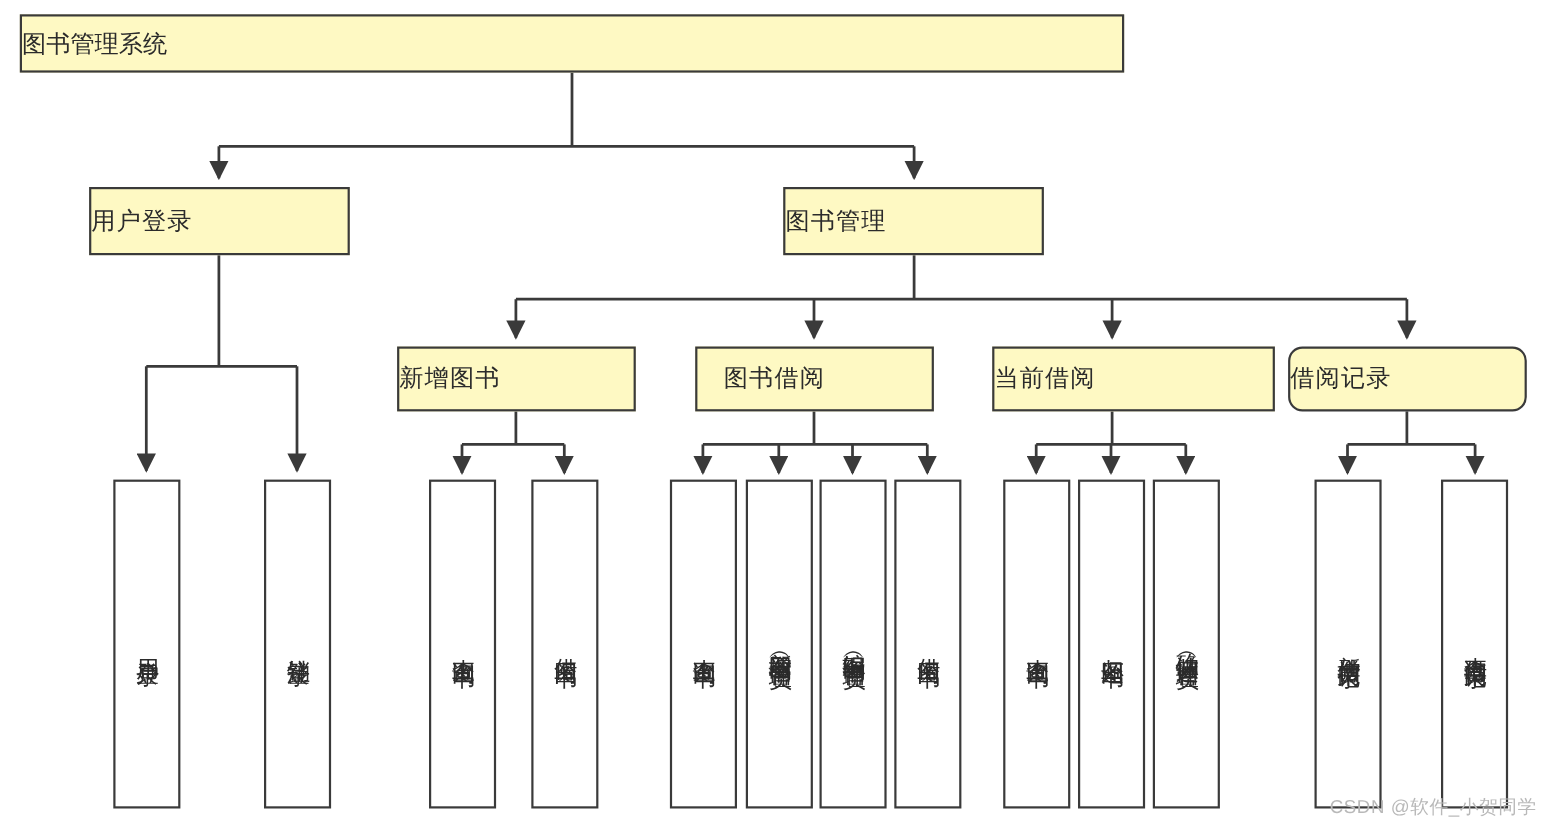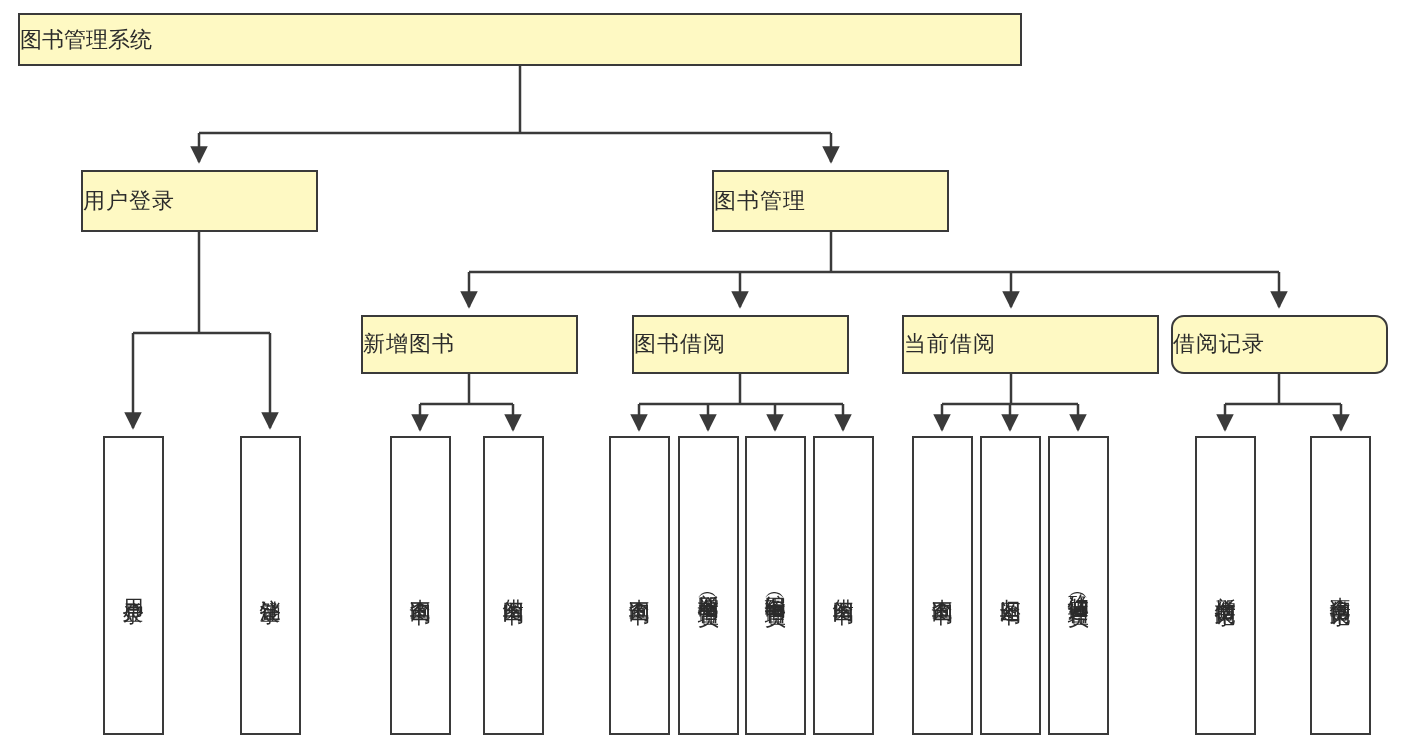--- a/index.html
+++ b/index.html
@@ -80,21 +80,21 @@
   <div class="node h" style="left:81px;top:170px;width:237px;height:62px;">
     <span>用户登录</span>
   </div>
   <div class="node h" style="left:712px;top:170px;width:237px;height:62px;">
     <span>图书管理</span>
   </div>
 
   <div class="node h" style="left:361px;top:315px;width:217px;height:59px;">
     <span>新增图书</span>
   </div>
-  <div class="node h" style="left:632px;top:315px;width:217px;height:59px;">
+  <div class="node h" style="left:632px;top:315px;width:217px;height:59px;padding-left:24px;">
     <span>图书借阅</span>
   </div>
   <div class="node h" style="left:902px;top:315px;width:257px;height:59px;">
     <span>当前借阅</span>
   </div>
   <div class="node h" style="left:1171px;top:315px;width:217px;height:59px;border-radius:13px;">
     <span>借阅记录</span>
   </div>
 
   <div class="leaf" style="left:103px;top:436px;width:61px;height:299px;">
@@ -134,13 +134,14 @@
     <span class="vtext">确认归还（管理员）</span>
   </div>
 
   <div class="leaf" style="left:1195px;top:436px;width:61px;height:299px;">
     <span class="vtext">新增借阅记录</span>
   </div>
   <div class="leaf" style="left:1310px;top:436px;width:61px;height:299px;">
     <span class="vtext">查询借阅记录</span>
   </div>
 
+  <div class="watermark">CSDN @软件_小贺同学</div>
 </div>
 
 </body></html>

